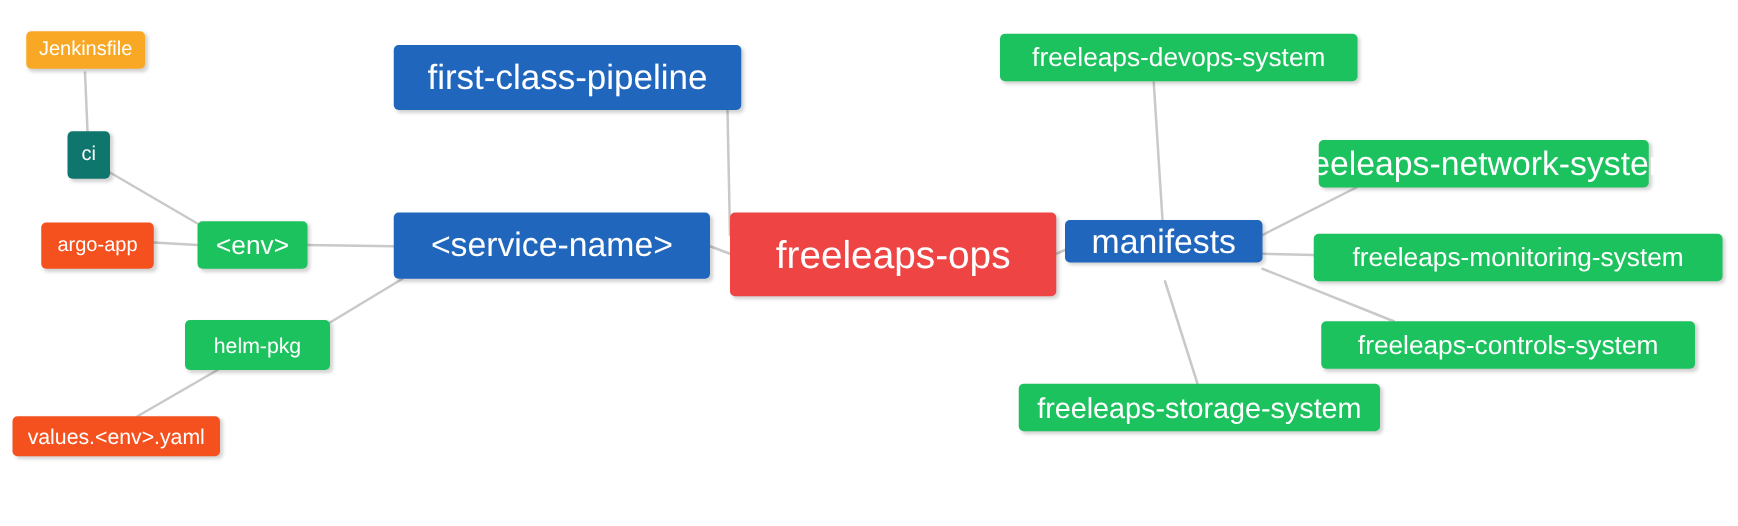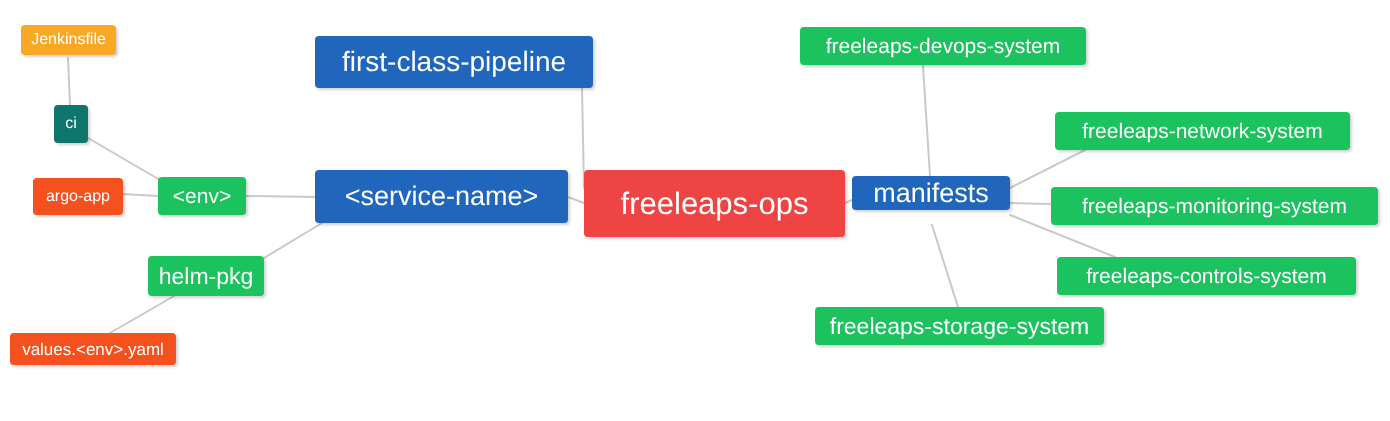--- a/index.html
+++ b/index.html
@@ -69,27 +69,27 @@
       </div>
       <div class="mm-node" style="left: 315px; top: 170px; width: 253px; height: 53px; background: rgb(32, 102, 189); font-size: 27px; border-radius: 4px;">
         <span>&lt;service-name&gt;</span>
       </div>
       <div class="mm-node" style="left: 852px; top: 176px; width: 158px; height: 34px; background: rgb(32, 102, 189); font-size: 27px; border-radius: 4px;">
         <span>manifests</span>
       </div>
       <div class="mm-node" style="left: 158px; top: 177px; width: 88px; height: 38px; background: rgb(28, 194, 94); font-size: 21px; border-radius: 4px; justify-content: center;">
         <span>&lt;env&gt;</span>
       </div>
-      <div class="mm-node" style="left: 148px; top: 256px; width: 116px; height: 40px; background: rgb(28, 194, 94); font-size: 23px; border-radius: 4px;">
+      <div class="mm-node" style="left: 148px; top: 256px; width: 116px; height: 40px; background: rgb(28, 194, 94); font-size: 17px; border-radius: 4px;">
         <span>helm-pkg</span>
       </div>
       <div class="mm-node" style="left: 800px; top: 27px; width: 286px; height: 38px; background: rgb(28, 194, 94); font-size: 21px; border-radius: 4px;">
         <span>freeleaps-devops-system</span>
       </div>
-      <div class="mm-node" style="left: 1055px; top: 112px; width: 295px; height: 38px; background: rgb(28, 194, 94); font-size: 21px; border-radius: 4px;">
+      <div class="mm-node" style="left: 1055px; top: 112px; width: 264px; height: 38px; background: rgb(28, 194, 94); font-size: 27px; border-radius: 4px;">
         <span>freeleaps-network-system</span>
       </div>
       <div class="mm-node" style="left: 1051px; top: 187px; width: 327px; height: 38px; background: rgb(28, 194, 94); font-size: 21px; border-radius: 4px;">
         <span>freeleaps-monitoring-system</span>
       </div>
       <div class="mm-node" style="left: 1057px; top: 257px; width: 299px; height: 38px; background: rgb(28, 194, 94); font-size: 21px; border-radius: 4px;">
         <span>freeleaps-controls-system</span>
       </div>
       <div class="mm-node" style="left: 815px; top: 307px; width: 289px; height: 38px; background: rgb(28, 194, 94); font-size: 23px; border-radius: 4px;">
         <span>freeleaps-storage-system</span>

